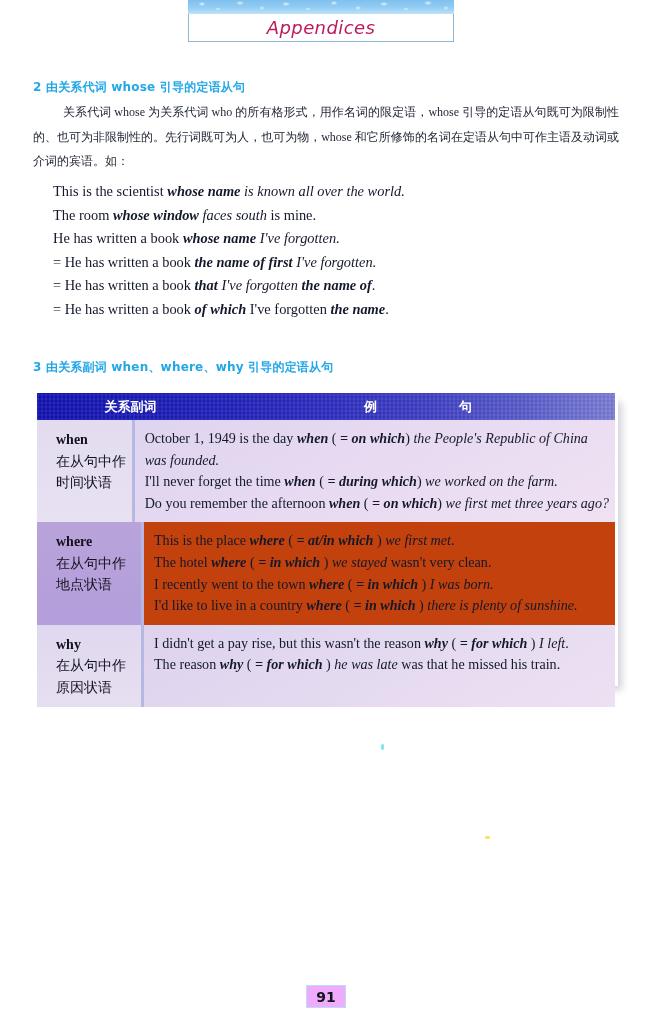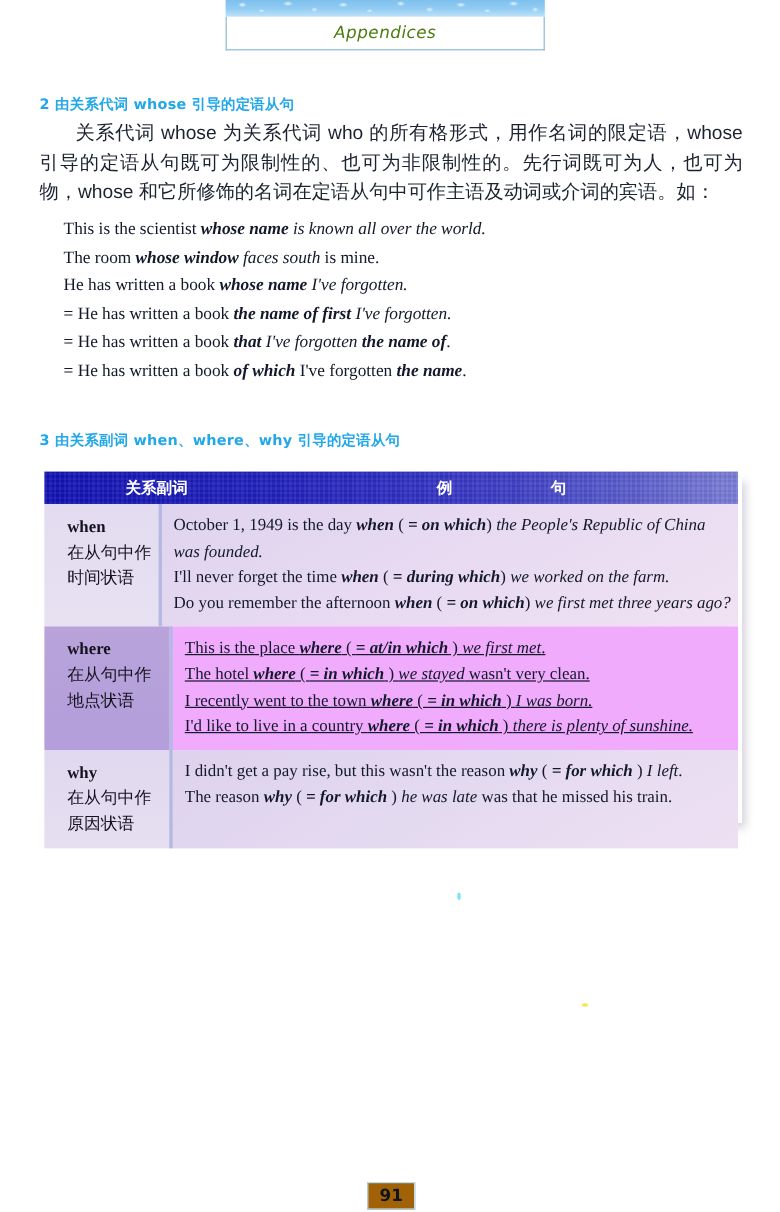--- a/index.html
+++ b/index.html
@@ -52,22 +52,22 @@
     border: 1px solid #8fb8d8;
     border-top: none;
     background: #ffffff;
     display: flex;
     align-items: center;
     justify-content: center;
   }
   .banner-title {
     font-family: "DejaVu Sans", sans-serif;
     font-style: italic;
-    font-size: 14px;
-    color: #4d7c0f;
+    font-size: 18px;
+    color: #be185d;
     letter-spacing: .4px;
   }
 
   
   .sec-heading {
     position: absolute;
     left: 33px;
     font-family: "DejaVu Sans", "Liberation Sans", sans-serif;
     font-size: 12px;
     font-weight: 600;
@@ -77,22 +77,22 @@
   }
   #sec2-heading { top: 79px; }
   #sec3-heading { top: 359px; }
 
   
   .cn-para {
     position: absolute;
     left: 33px;
     top: 100px;
     width: 586px;
-    font-family: Liberation Sans, sans-serif;
-    font-size: 16px;
+    font-family: Liberation Serif, serif;
+    font-size: 12px;
     line-height: 24.5px;
     color: #1c2230;
     text-indent: 30px;
     text-align: justify;
   }
 
   
   .examples {
     position: absolute;
     left: 53px;
@@ -178,21 +178,21 @@
     font-size: 14.1px;
     line-height: 21.6px;
     color: #13182a;
   }
   .cell-right .ln { white-space: nowrap; }
 
   
   #row-when  .cell-left  { background: linear-gradient(180deg,#e3dcf0 0%, #e7e1f2 100%); }
   #row-when  .cell-right { background: linear-gradient(150deg,#dfd4ef 0%, #e6d9f1 40%, #f0e2f3 100%); }
   #row-where .cell-left  { background: linear-gradient(180deg,#b9a3da 0%, #b49edb 100%); }
-  #row-where .cell-right { background: #f0abfc; text-decoration: underline; }
+  #row-where .cell-right { background: #c2410c; }
   #row-why   .cell-left  { background: linear-gradient(180deg,#e0d8ee 0%, #e6dff1 100%); }
   #row-why   .cell-right { background: linear-gradient(150deg,#ded2ee 0%, #e4daf0 50%, #eee0f3 100%); }
 
   .tbl-shadow {
     position: absolute;
     left: 40px;
     top: 398px;
     width: 578px;
     height: 288px;
     box-shadow: 4px 4px 7px rgba(110,110,140,.30);
@@ -207,21 +207,21 @@
   #speck-cyan   { left: 381px; top: 744px; width: 3px; height: 6px; background: #5fe3f5; opacity:.85; }
   #speck-yellow { left: 485px; top: 836px; width: 5px; height: 3px; background: #f5e23a; opacity:.85; }
 
   
   .page-num-box {
     position: absolute;
     left: 306px;
     top: 985px;
     width: 38px;
     height: 21px;
-    background: #a16207;
+    background: #f0abfc;
     border: 1px solid #b8dff3;
     display: flex;
     align-items: center;
     justify-content: center;
   }
   .page-num {
     font-family: "DejaVu Sans", "Liberation Sans", sans-serif;
     font-size: 14px;
     font-weight: bold;
     color: #111418;

